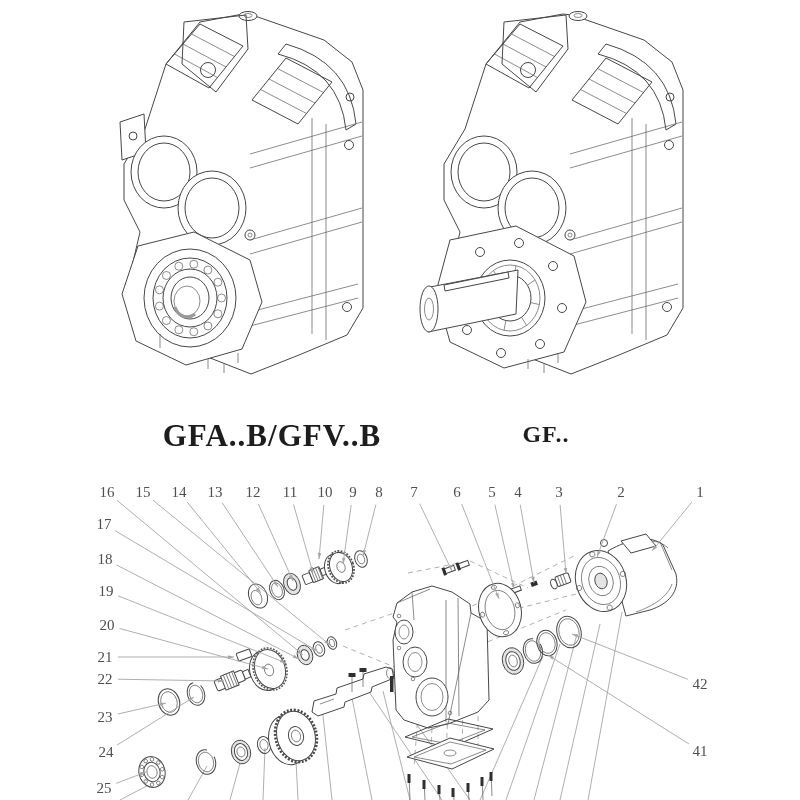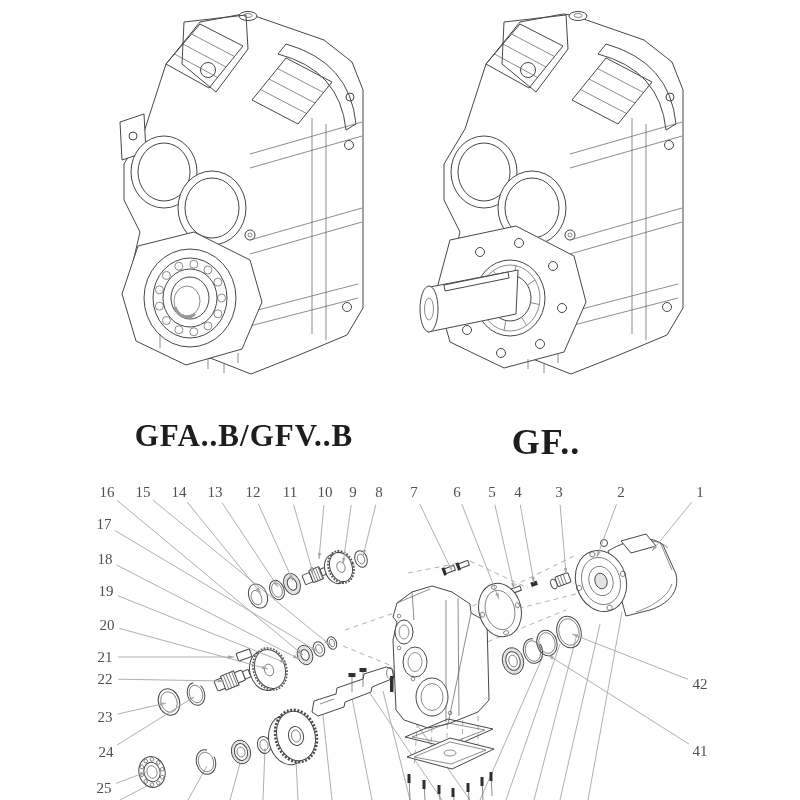--- a/index.html
+++ b/index.html
@@ -1,22 +1,22 @@
 <!DOCTYPE html>
 <html><head>
 <meta charset="utf-8">
 <style>
   html,body{margin:0;padding:0;background:#ffffff;}
   #page{position:relative;width:800px;height:800px;background:#ffffff;overflow:hidden;
         font-family:"Liberation Serif", serif;}
   svg{position:absolute;overflow:visible;}
   .model-label{position:absolute;font-weight:bold;color:#1d1d1d;white-space:nowrap;
                transform:translateX(-50%);letter-spacing:1px;}
-  #label-left{left:244px;top:418px;font-size:31px;}
-  #label-right{left:546px;top:421px;font-size:36px;}
+  #label-left{left:272px;top:418px;font-size:31px;}
+  #label-right{left:546px;top:421px;font-size:24px;}
   .ln{stroke:#474747;fill:none;stroke-width:1;}
   .lnf{stroke:#474747;fill:#ffffff;stroke-width:1;}
   .thin{stroke:#5a5a5a;stroke-width:.7;fill:none;}
   .leader{stroke:#a6a6a6;stroke-width:.9;fill:none;}
   .dash{stroke:#9d9d9d;stroke-width:.8;fill:none;stroke-dasharray:5 4;}
   .callout-num{font-family:"Liberation Serif",serif;font-size:15px;fill:#4f4f4f;}
   .shade{fill:#e3e3e3;stroke:#474747;stroke-width:.9;}
   .dark{fill:#2f2f2f;stroke:none;}
 </style>
 </head>

